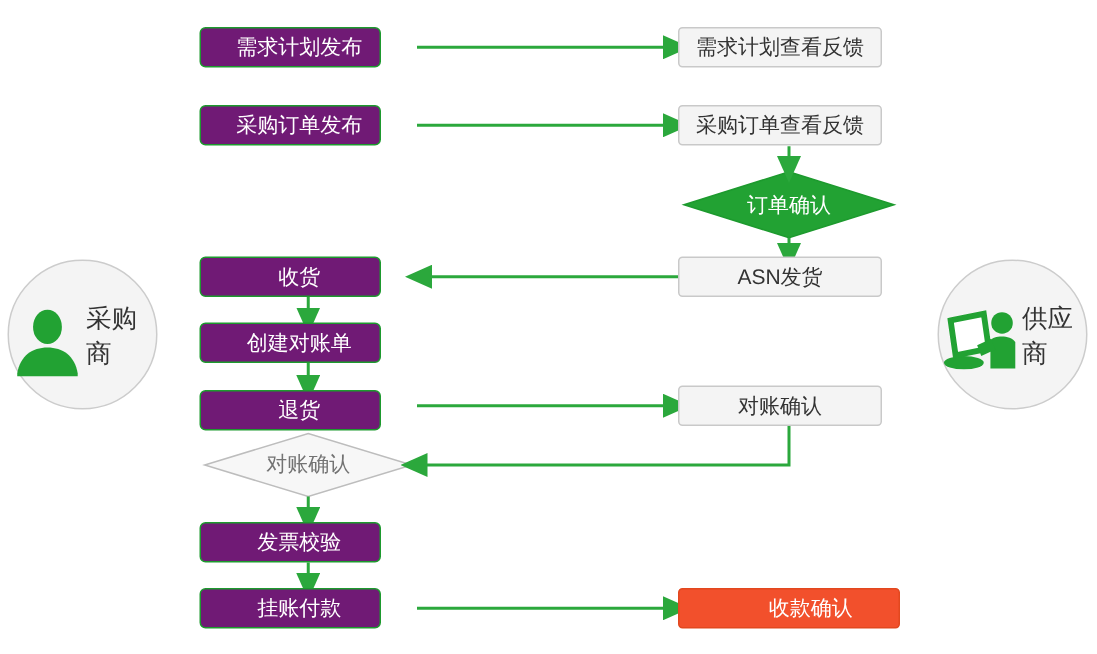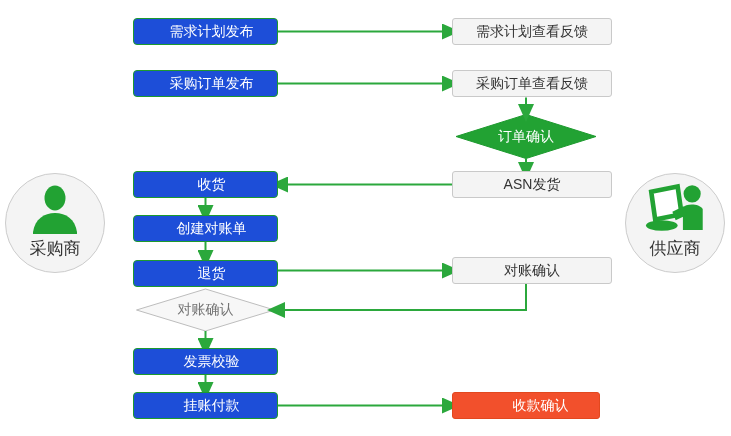--- a/index.html
+++ b/index.html
@@ -1,33 +1,33 @@
 <!DOCTYPE html>
 <html><head>
 <meta charset="utf-8">
 <style>
   html,body{margin:0;padding:0;background:#ffffff;}
   body{font-family:"Liberation Sans","DejaVu Sans",sans-serif;}
   .canvas{position:relative;width:731px;height:436px;background:#ffffff;overflow:hidden;}
   .overlay{position:absolute;left:0;top:0;width:731px;height:436px;}
   .node{position:absolute;display:flex;align-items:center;justify-content:center;
         font-size:14px;box-sizing:border-box;white-space:nowrap;}
-  .proc{width:145px;height:27px;left:133px;background:#1d4ed8;color:#ffffff;
+  .proc{width:121px;height:27px;left:133px;background:#701a75;color:#ffffff;
         border-radius:4px;border:1px solid #1d9a2e;padding-left:12px;}
-  .feed{width:160px;height:27px;left:452px;background:#f4f4f4;color:#333333;
+  .feed{width:136px;height:27px;left:452px;background:#f4f4f4;color:#333333;
         border-radius:3px;border:1px solid #c9c9c9;}
   .final{width:148px;height:27px;left:452px;background:#F2502C;color:#ffffff;
         border-radius:3px;border:1px solid #e2481f;padding-left:29px;}
   .diamond-label{position:absolute;display:flex;align-items:center;justify-content:center;
         font-size:14px;white-space:nowrap;}
   .dl-green{left:456px;top:125px;width:140px;height:24px;color:#ffffff;}
   .dl-gray{left:135px;top:298px;width:141px;height:24px;color:#737373;}
   .actor{position:absolute;width:100px;height:100px;border-radius:50%;
         background:#f4f4f4;border:1px solid #cccccc;box-sizing:border-box;
-        display:flex;flex-direction:column;align-items:center;}
+        display:flex;align-items:center;}
   .actor-label{font-size:17px;color:#333333;margin-top:2px;}
   .actor-icon{margin-top:9px;}
 </style>
 </head>
 <body>
 
 <div class="canvas">
 
   <svg class="overlay" viewBox="0 0 731 436" xmlns="http://www.w3.org/2000/svg">
     <defs>

